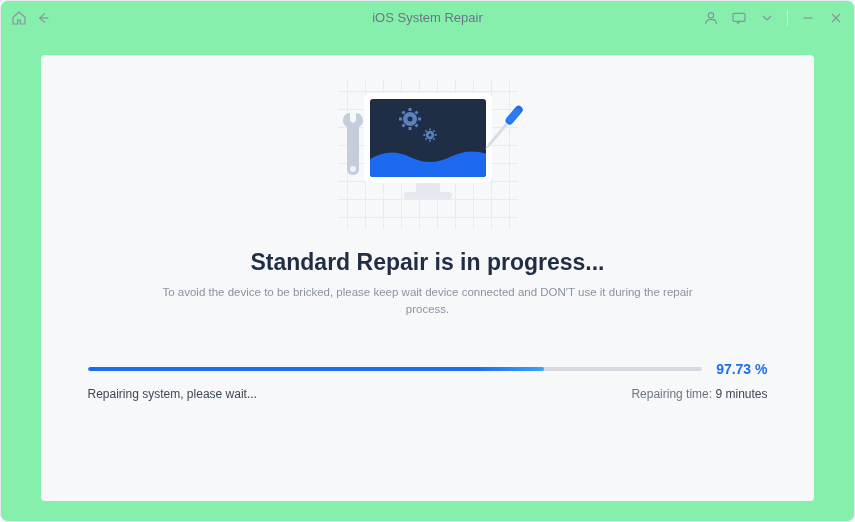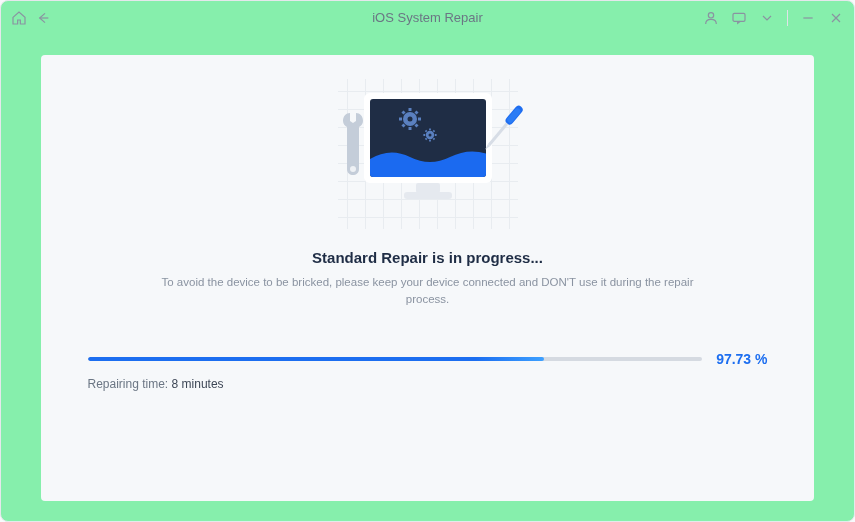--- a/index.html
+++ b/index.html
@@ -140,21 +140,21 @@
       top: 30px;
       color: #c4cdd9;
     }
     .screwdriver {
       position: absolute;
       right: -12px;
       top: 18px;
     }
     .heading {
       margin-top: 20px;
-      font-size: 15px;
+      font-size: 23px;
       font-weight: 700;
       color: #1f2d45;
     }
     .subtext {
       margin-top: 8px;
       font-size: 11.5px;
       color: #8a93a1;
       text-align: center;
       max-width: 540px;
       line-height: 1.5;
@@ -310,30 +310,31 @@
               <rect x="26" y="2" width="8" height="22" rx="4" fill="#1e6df0"></rect>
               <rect x="27" y="5" width="6" height="17" rx="3" fill="#2b7cf5"></rect>
               <rect x="28.5" y="24" width="3" height="28" fill="#d7dde6"></rect>
               <polygon points="28.5,52 31.5,52 30,58" fill="#d7dde6"></polygon>
             </g>
           </svg>
         </div>
       </div>
 
       <div class="heading">Standard Repair is in progress...</div>
-      <div class="subtext">To avoid the device to be bricked, please keep your device connected and DON'T use it during the repair process.</div>
+      <div class="subtext">To avoid the device to be bricked, please keep wait device connected and DON'T use it during the repair process.</div>
 
       <div class="progress-area">
         <div class="progress-row">
           <div class="progress-track">
             <div class="progress-fill" style="width: 74.35%;"></div>
           </div>
           <div class="percent">97.73 %</div>
         </div>
         <div class="progress-info">
+          <div>Repairing system, please wait...</div>
           <div>
-            <span class="est-label">Repairing time: </span><span>8 minutes</span>
+            <span class="est-label">Repairing time: </span><span>9 minutes</span>
           </div>
         </div>
       </div>
     </div>
   </div>
 </div>
 
 </body></html>

